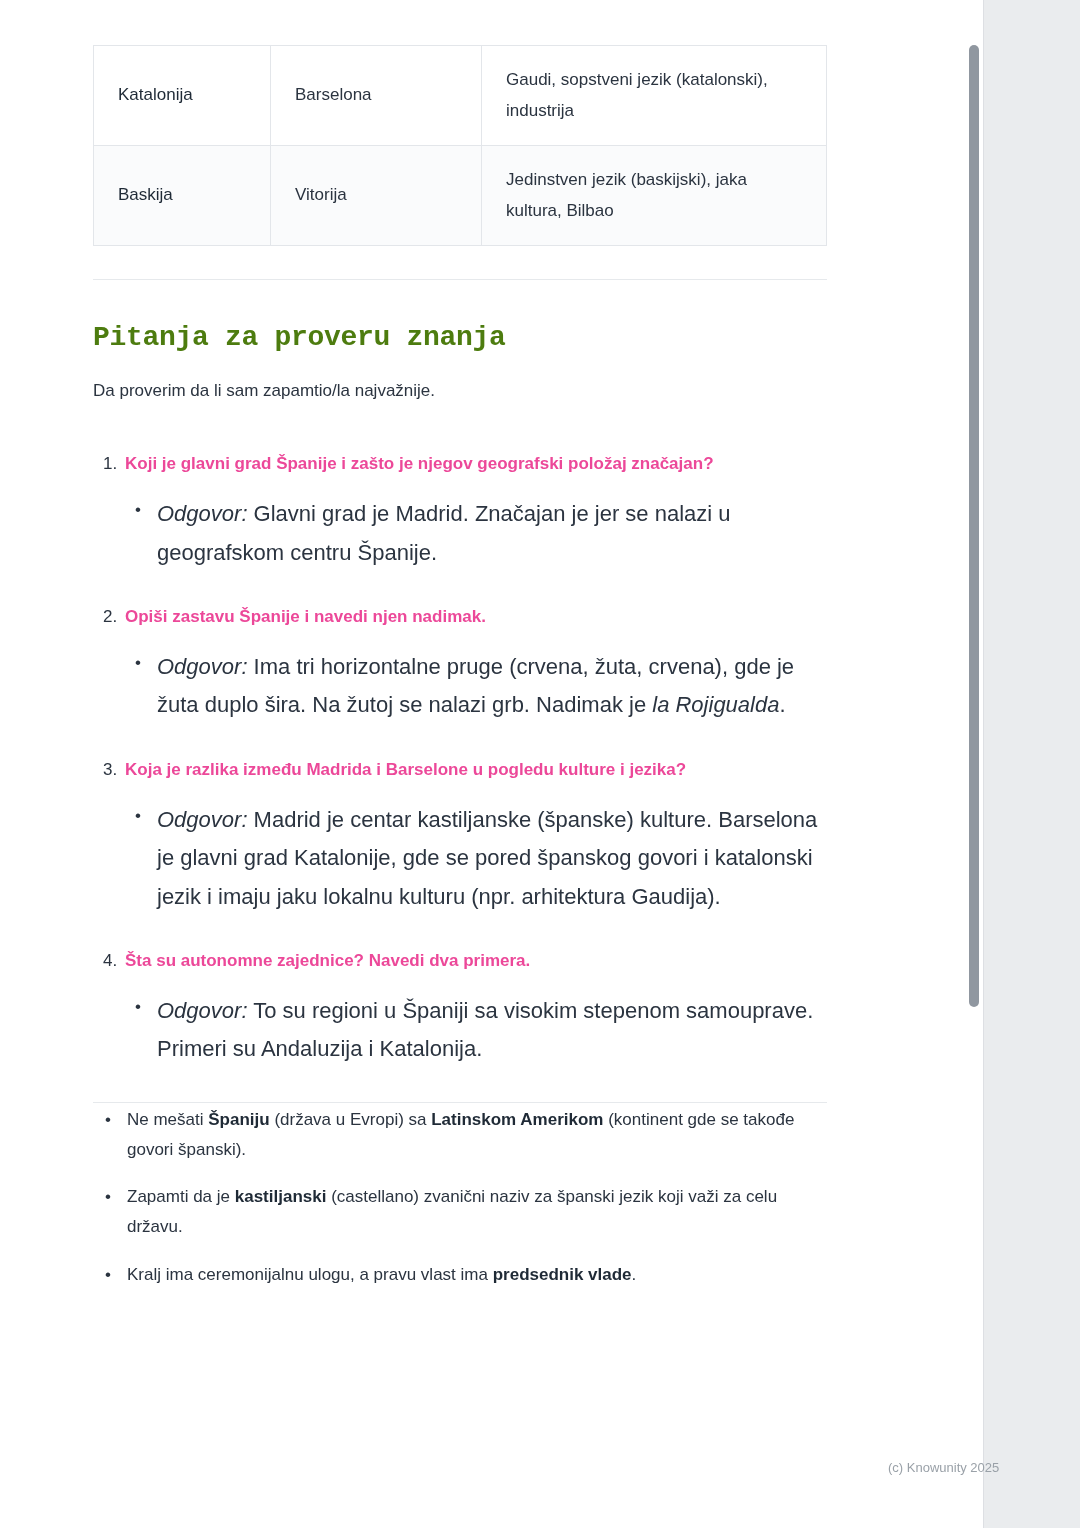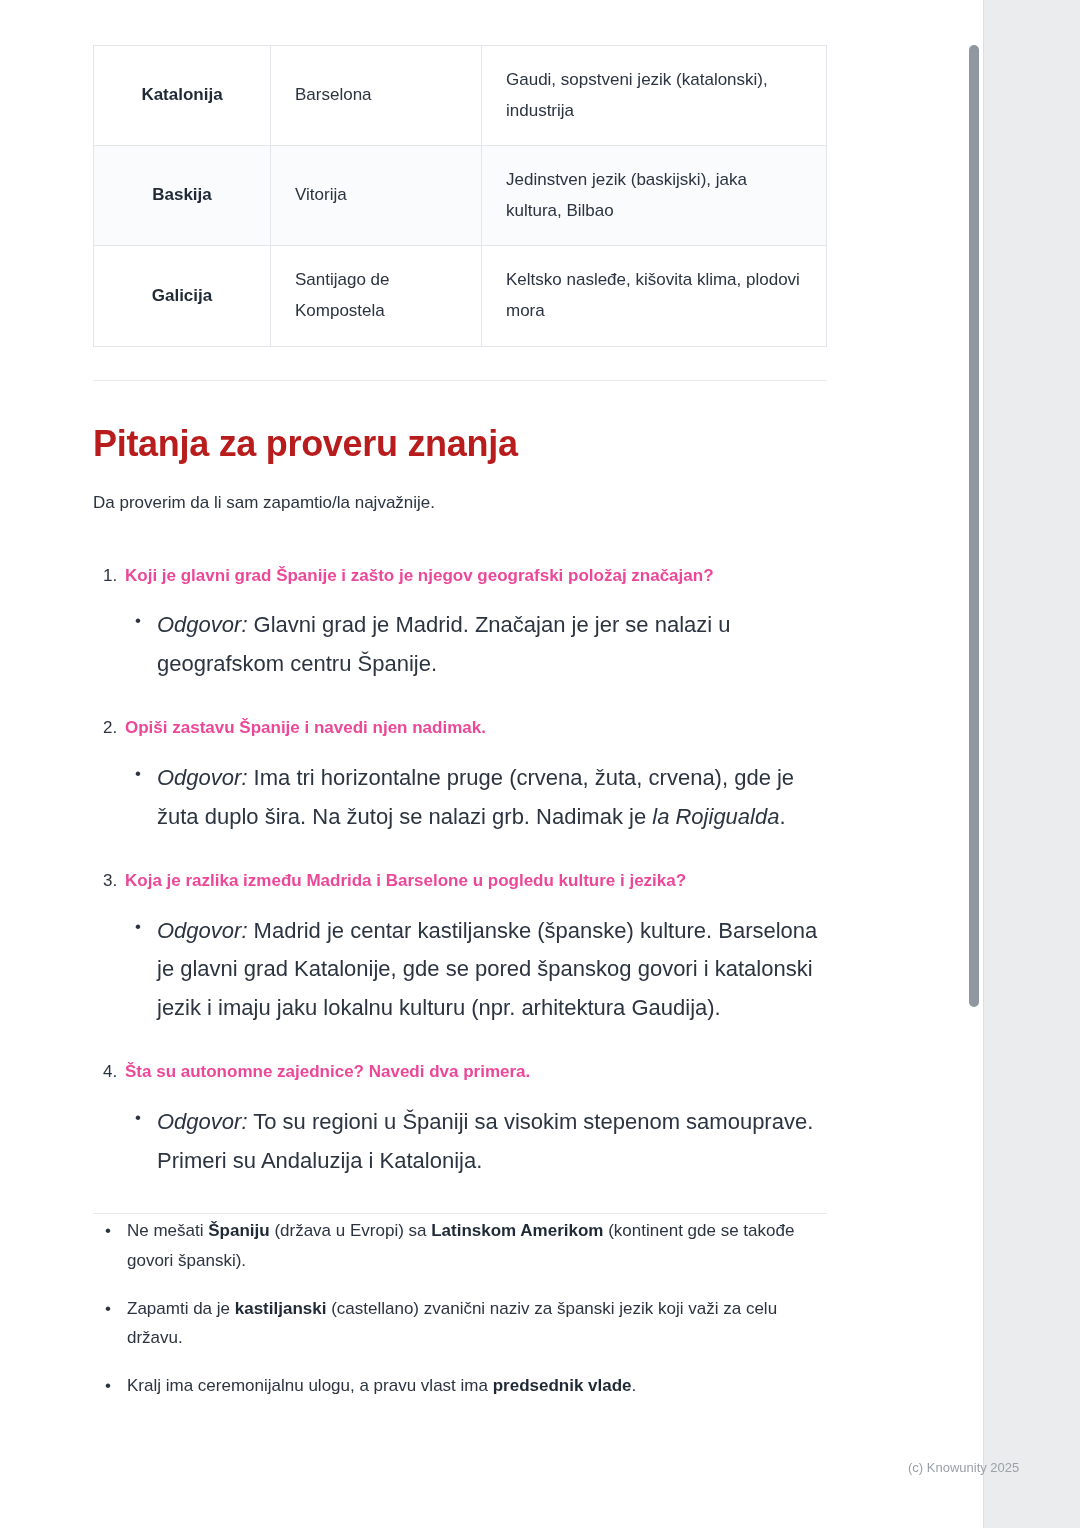--- a/index.html
+++ b/index.html
@@ -13,29 +13,29 @@
   }
   .content { position:absolute; left:93px; top:0; width:734px; }
 
   table.regions { width:100%; border-collapse:collapse; margin-top:45px; font-size:17px; }
   table.regions td {
     border:1px solid #e3e6ea;
     padding:19px 24px;
     vertical-align:middle;
     line-height:1.8;
   }
-  td.region-cell { font-weight:700; width:177px; color:#1f2a36;text-align:center; }
+  td.region-cell { font-weight:400; width:177px; color:#1f2a36; }
   td.city-cell { width:211px; }
   table.regions tr:nth-child(even) td { background:#fafbfc; }
 
   hr.divider { border:none; border-top:1px solid #e6e9ec; margin:33px 0 0 0; }
 
   h2.section-title {
-    font-size:36px; font-weight:800; color:#b91c1c;
-    margin:42px 0 24px 0; letter-spacing:-0.3px;
+    font-size:28px; font-weight:800; color:#4d7c0f;
+    margin:42px 0 24px 0; letter-spacing:-0.3px;font-family:Liberation Mono, monospace;
   }
   .intro { font-size:17px; line-height:1.65; margin-bottom:44px; }
 
   .qa-item { margin-bottom:30px; }
   .q-row { display:flex; padding-left:10px; }
   .marker { flex:0 0 22px; font-size:17px; line-height:1.75; }
   .q-text { flex:1; font-weight:700; font-size:17px; line-height:1.75; text-align:justify; color:#ec4899; }
   .a-row { display:flex; margin:16px 0 0 42px; }
   .a-text { flex:1; font-size:22px; line-height:1.75; }
 
@@ -49,44 +49,39 @@
   .side-strip {
     position:absolute; top:0; right:0; width:97px; height:100%;
     background:#eaecee; border-left:1px solid #dddfe3;
   }
   .scrollbar-thumb {
     position:absolute; left:969px; top:45px; width:10px; height:962px;
     border-radius:6px; background:#9097a0; z-index:4;
   }
   .watermark {
     position:absolute; left:888px; top:1460px;
-    font-size:13px; color:#9aa1a8; z-index:5; white-space:nowrap;margin-left:20px;
+    font-size:13px; color:#9aa1a8; z-index:5; white-space:nowrap;
   }
 </style>
 </head>
 <body>
 
 <div class="content">
 
   <table class="regions">
     <tbody>
       <tr>
         <td class="region-cell">Katalonija</td>
         <td class="city-cell">Barselona</td>
         <td class="features-cell">Gaudi, sopstveni jezik (katalonski), industrija</td>
       </tr>
       <tr>
         <td class="region-cell">Baskija</td>
         <td class="city-cell">Vitorija</td>
         <td class="features-cell">Jedinstven jezik (baskijski), jaka kultura, Bilbao</td>
-      </tr>
-      <tr>
-        <td class="region-cell">Galicija</td>
-        <td class="city-cell">Santijago de Kompostela</td>
-        <td class="features-cell">Keltsko nasleđe, kišovita klima, plodovi mora</td>
       </tr>
     </tbody>
   </table>
 
   <hr class="divider">
 
   <h2 class="section-title">Pitanja za proveru znanja</h2>
   <p class="intro">Da proverim da li sam zapamtio/la najvažnije.</p>
 
   <div class="quiz-list">

